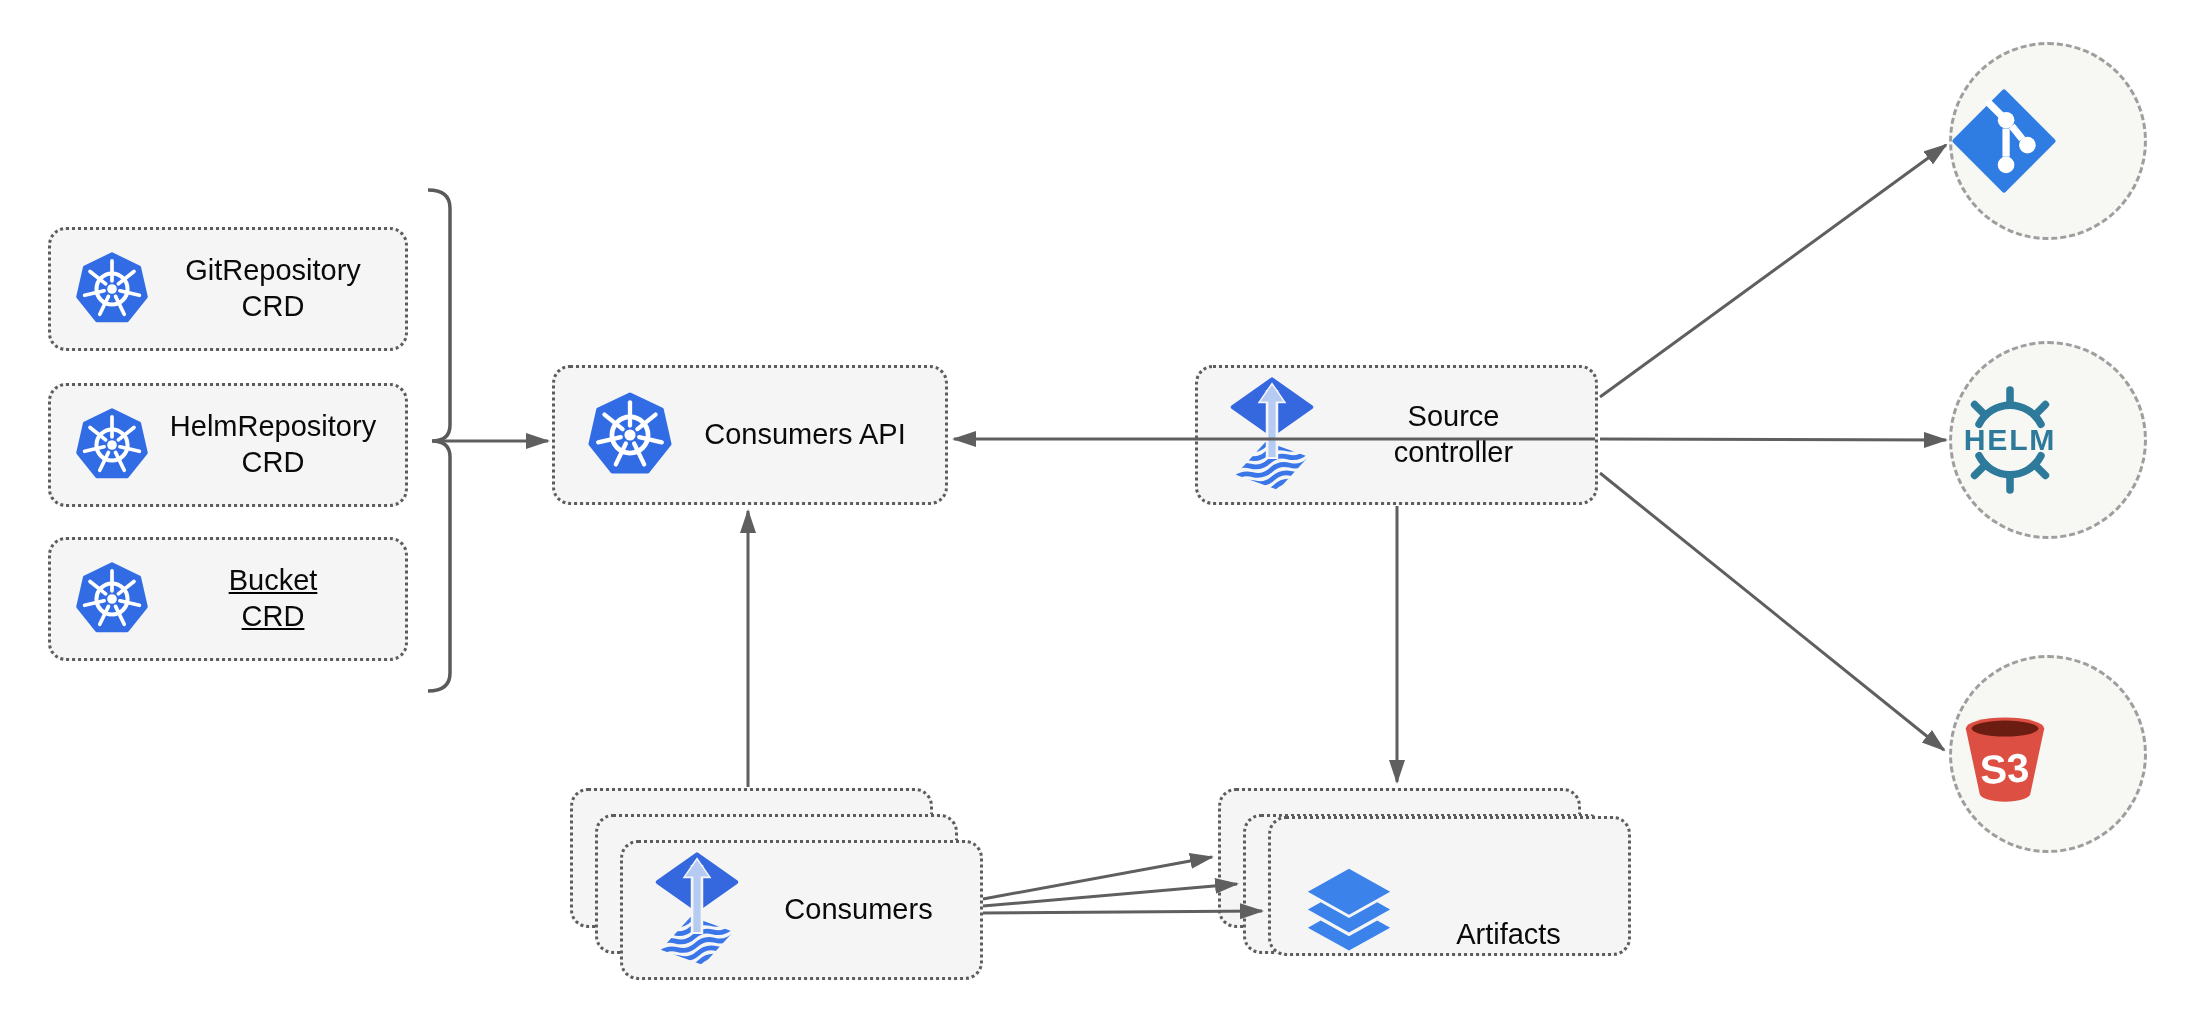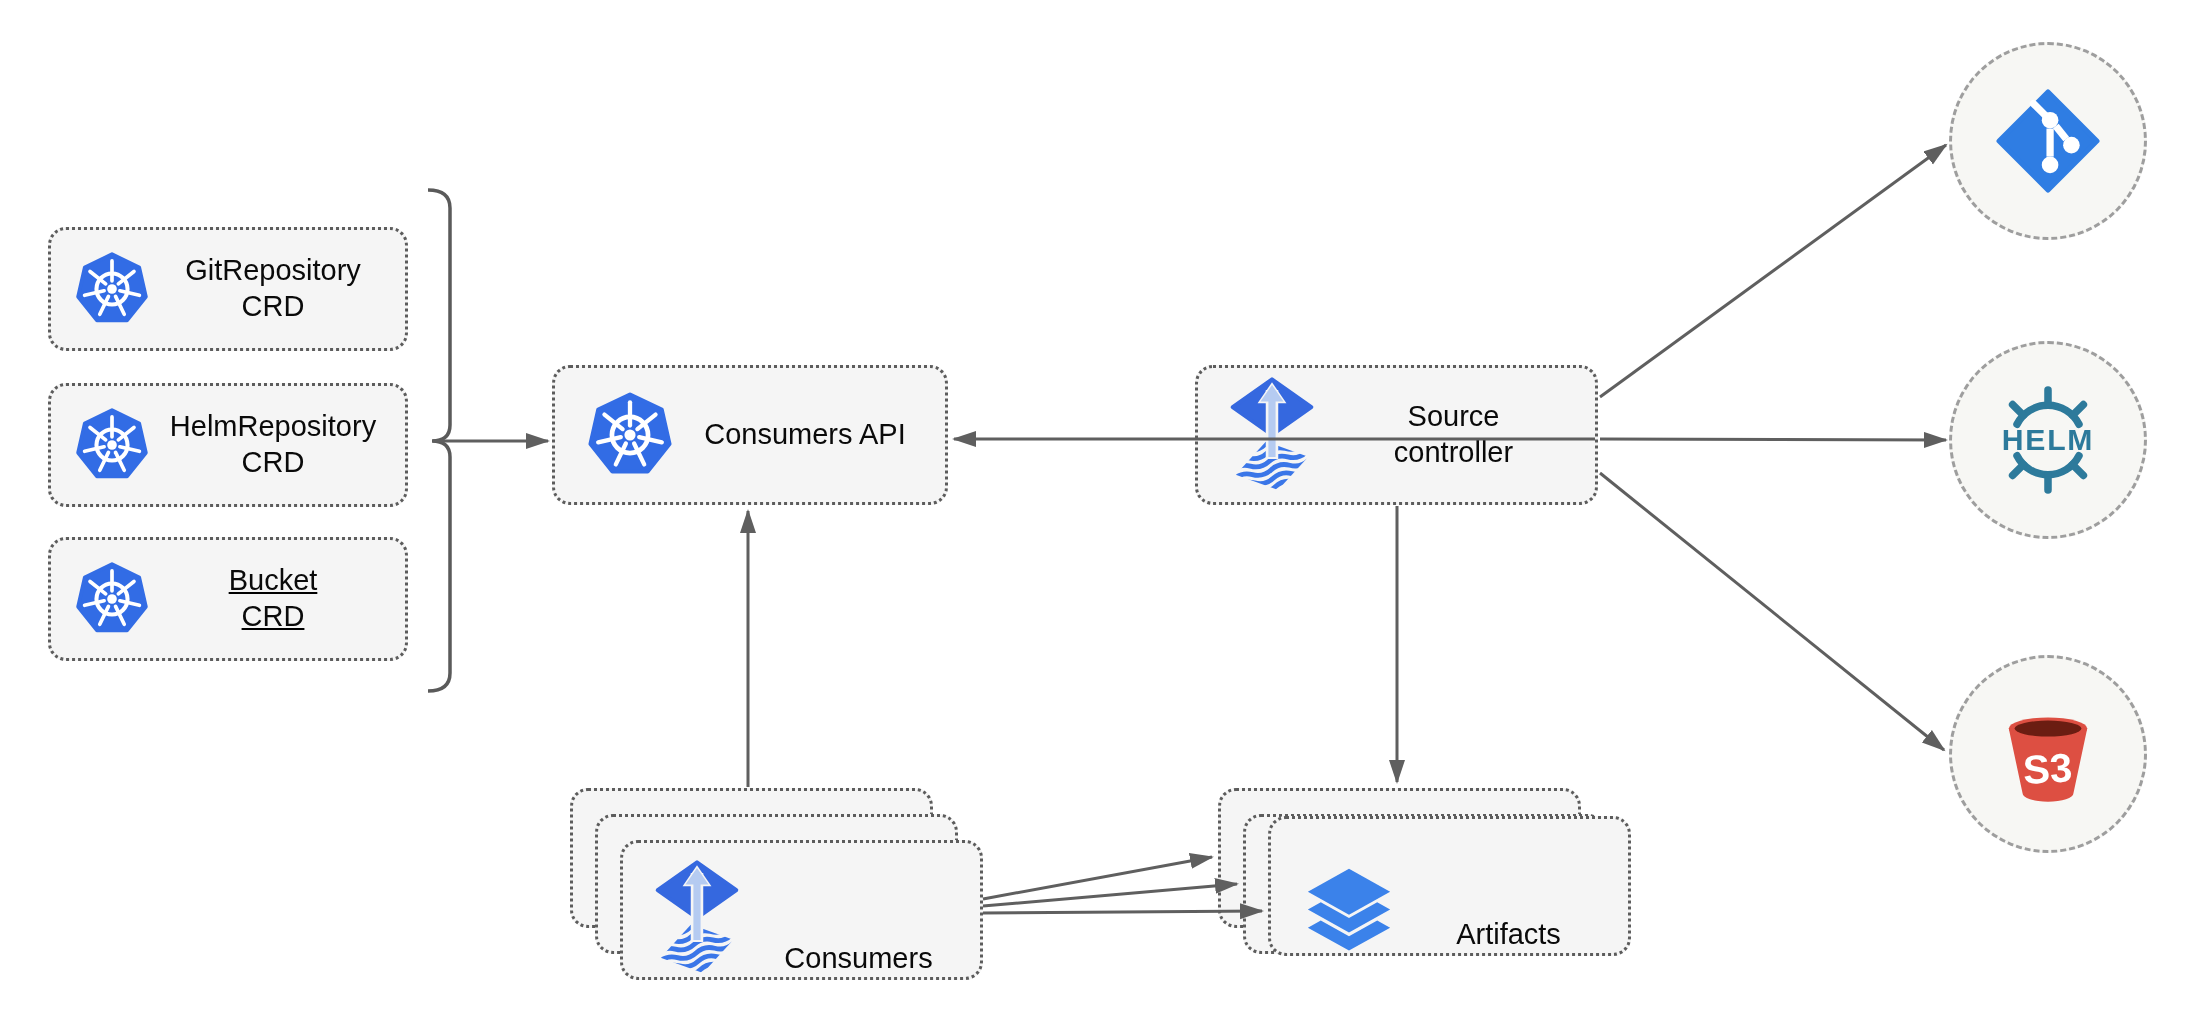--- a/index.html
+++ b/index.html
@@ -18,31 +18,31 @@
   .lbl span{display:block;}
   .icon{flex:0 0 auto;}
   .k8s-sm{width:74px;height:74px;margin-left:24px;}
   .k8s-lg{width:86px;height:86px;margin-left:32px;}
   .flux{width:96px;height:118px;margin-left:26px;}
   .layers{width:96px;height:88px;margin-left:30px;}
   
   .circle{
     position:absolute;width:198px;height:198px;border-radius:50%;
     background:#f7f7f4;border:3px dashed #9e9e9e;box-sizing:border-box;
-    display:flex;align-items:center;justify-content:center;z-index:3;
+    display:flex;align-items:center;justify-content:flex-start;z-index:3;
   }
   
   #box-gitrepo{left:48px;top:227px;width:360px;height:124px;}
   #box-helmrepo{left:48px;top:383px;width:360px;height:124px;}
   #box-bucket{left:48px;top:537px;width:360px;height:124px;text-decoration:underline;}
   #box-k8sapi{left:552px;top:365px;width:396px;height:140px;}
   #box-source{left:1195px;top:365px;width:403px;height:140px;}
   .cons-back{left:570px;top:788px;width:363px;height:140px;}
   .cons-mid{left:595px;top:814px;width:363px;height:140px;}
-  #box-consumers{left:620px;top:840px;width:363px;height:140px;align-items:flex-end;}
+  #box-consumers{left:620px;top:840px;width:363px;height:140px;}
   .art-back{left:1218px;top:788px;width:363px;height:140px;}
   .art-mid{left:1243px;top:814px;width:363px;height:140px;}
   #box-artifacts{left:1268px;top:816px;width:363px;height:140px;align-items:flex-end;}
   #circle-git{left:1949px;top:42px;}
   #circle-helm{left:1949px;top:341px;}
   #circle-s3{left:1949px;top:655px;}
   
   #connectors{position:absolute;left:0;top:0;width:2196px;height:1030px;z-index:6;pointer-events:none;}
   .edge{stroke:#5f5f5f;stroke-width:3;fill:none;}
   .bracket{stroke:#5a5a5a;stroke-width:3.5;fill:none;}

